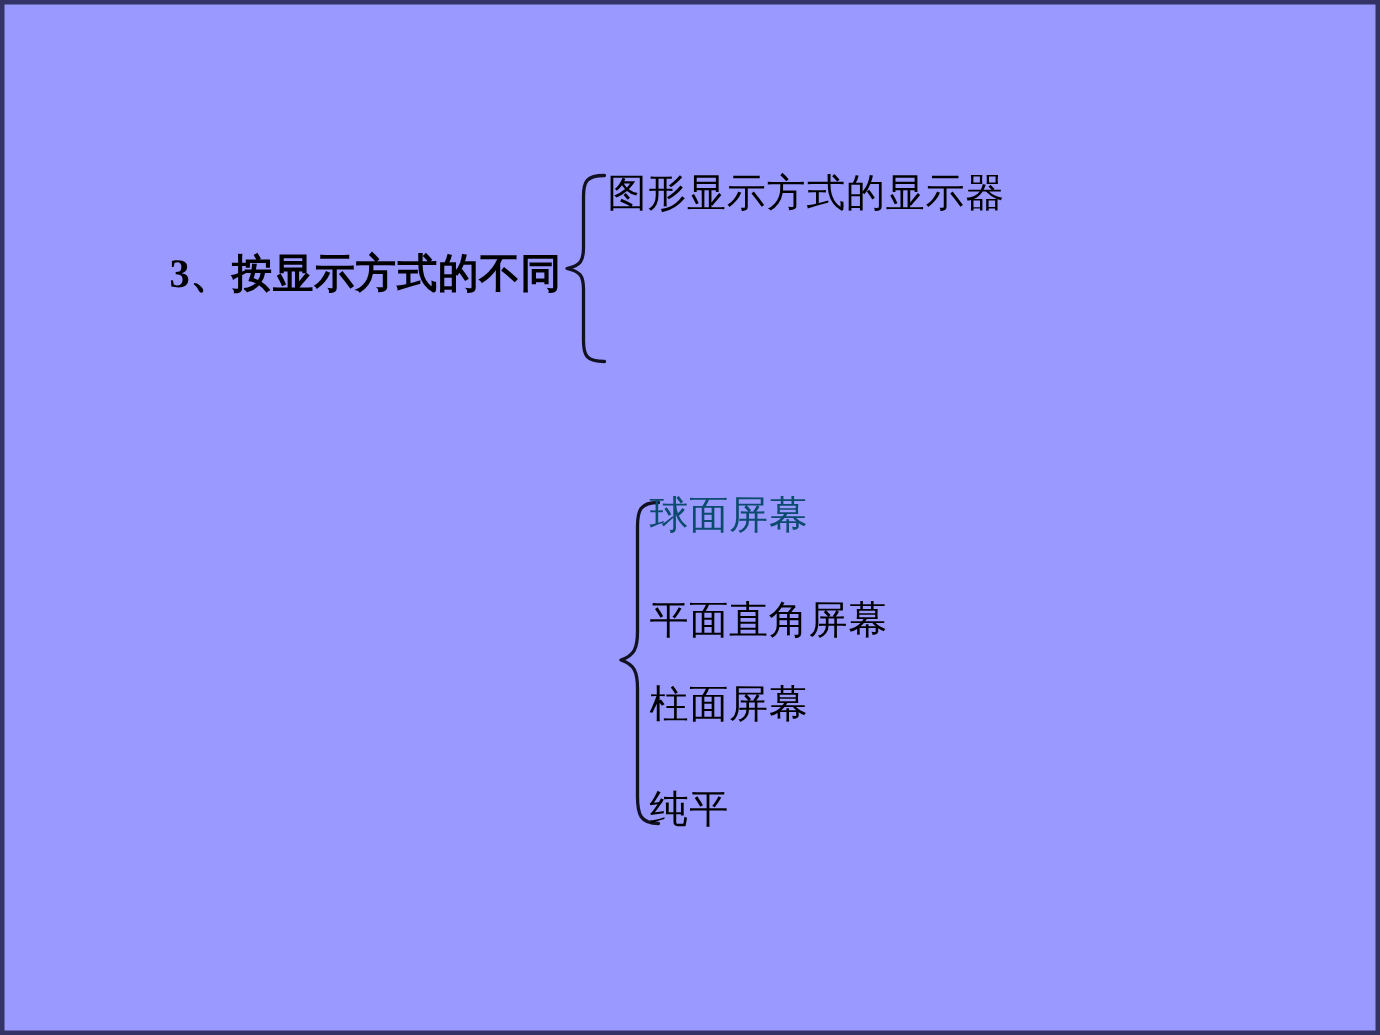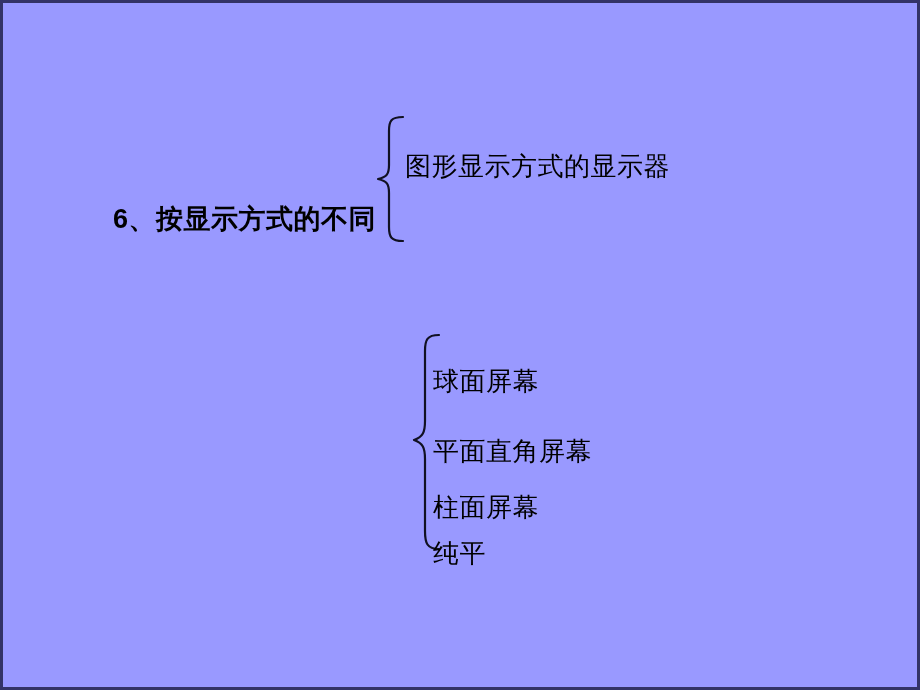--- a/index.html
+++ b/index.html
@@ -31,22 +31,21 @@
     top: 0;
     width: 914px;
     height: 684px;
   }
 
   .txt {
     position: absolute;
     color: #000000;
     white-space: nowrap;
     line-height: 1;
-    font-family: Liberation Sans, sans-serif;
-    margin-top: 37px;
+    font-family: Liberation Serif, serif;
   }
 
   
   .group-label {
     font-size: 27px;
     font-weight: bold;
     letter-spacing: 0.5px;
   }
 
   
@@ -59,21 +58,21 @@
   
   #g3-label   { left: 110px; top: 166px; }
   #g3-item-0  { left: 402px; top: 113px; }
   #g3-item-1  { left: 402px; top: 207px; }
 
   
   #g4-label   { left: 113px; top: 428px; }
   #g4-item-0  { left: 430px; top: 328px; }
   #g4-item-1  { left: 430px; top: 398px; }
   #g4-item-2  { left: 430px; top: 454px; }
-  #g4-item-3  { left: 430px; top: 500px; }
+  #g4-item-3  { left: 430px; top: 524px; }
 
   .brace-svg {
     position: absolute;
     overflow: visible;
   }
   #brace-3 { left: 360px; top: 112px; }
   #brace-4 { left: 396px; top: 330px; }
 
   .brace-path {
     fill: none;
@@ -82,21 +81,21 @@
     stroke-linecap: round;
     stroke-linejoin: round;
   }
 </style>
 </head>
 <body>
 
 <div id="slide" style="background: rgb(153, 153, 255); border-color: rgb(51, 51, 102);">
   <div class="canvas">
 
-    <div class="txt group-label" id="g3-label" style="color: rgb(0, 0, 0);">6、按显示方式的不同</div>
+    <div class="txt group-label" id="g3-label" style="color: rgb(0, 0, 0);">3、按显示方式的不同</div>
 
     <svg class="brace-svg" id="brace-3" width="46" height="128" viewBox="0 0 46 128">
       <path class="brace-path" d="M 40 2
                C 28 2, 26 6, 26 16
                L 26 50
                C 26 59, 24 62, 15 64
                C 24 66, 26 69, 26 78
                L 26 112
                C 26 122, 28 126, 40 126"></path>
     </svg>
@@ -108,21 +107,21 @@
     <svg class="brace-svg" id="brace-4" width="46" height="218" viewBox="0 0 46 218">
       <path class="brace-path" d="M 40 2
                C 28 2, 26 7, 26 18
                L 26 88
                C 26 99, 24 104, 15 107
                C 24 110, 26 115, 26 126
                L 26 198
                C 26 210, 28 216, 40 216"></path>
     </svg>
 
-    <div class="txt leaf-label" id="g4-item-0" style="color: #000000;">球面屏幕</div>
+    <div class="txt leaf-label" id="g4-item-0" style="color: #0c4a6e;">球面屏幕</div>
 
     <div class="txt leaf-label" id="g4-item-2" style="color: rgb(0, 0, 0);">柱面屏幕</div>
 
     <div class="txt leaf-label" id="g4-item-1" style="color: rgb(0, 0, 0);">平面直角屏幕</div>
 
     <div class="txt leaf-label" id="g4-item-3" style="color: rgb(0, 0, 0);">纯平</div>
 
   </div>
 </div>
 

